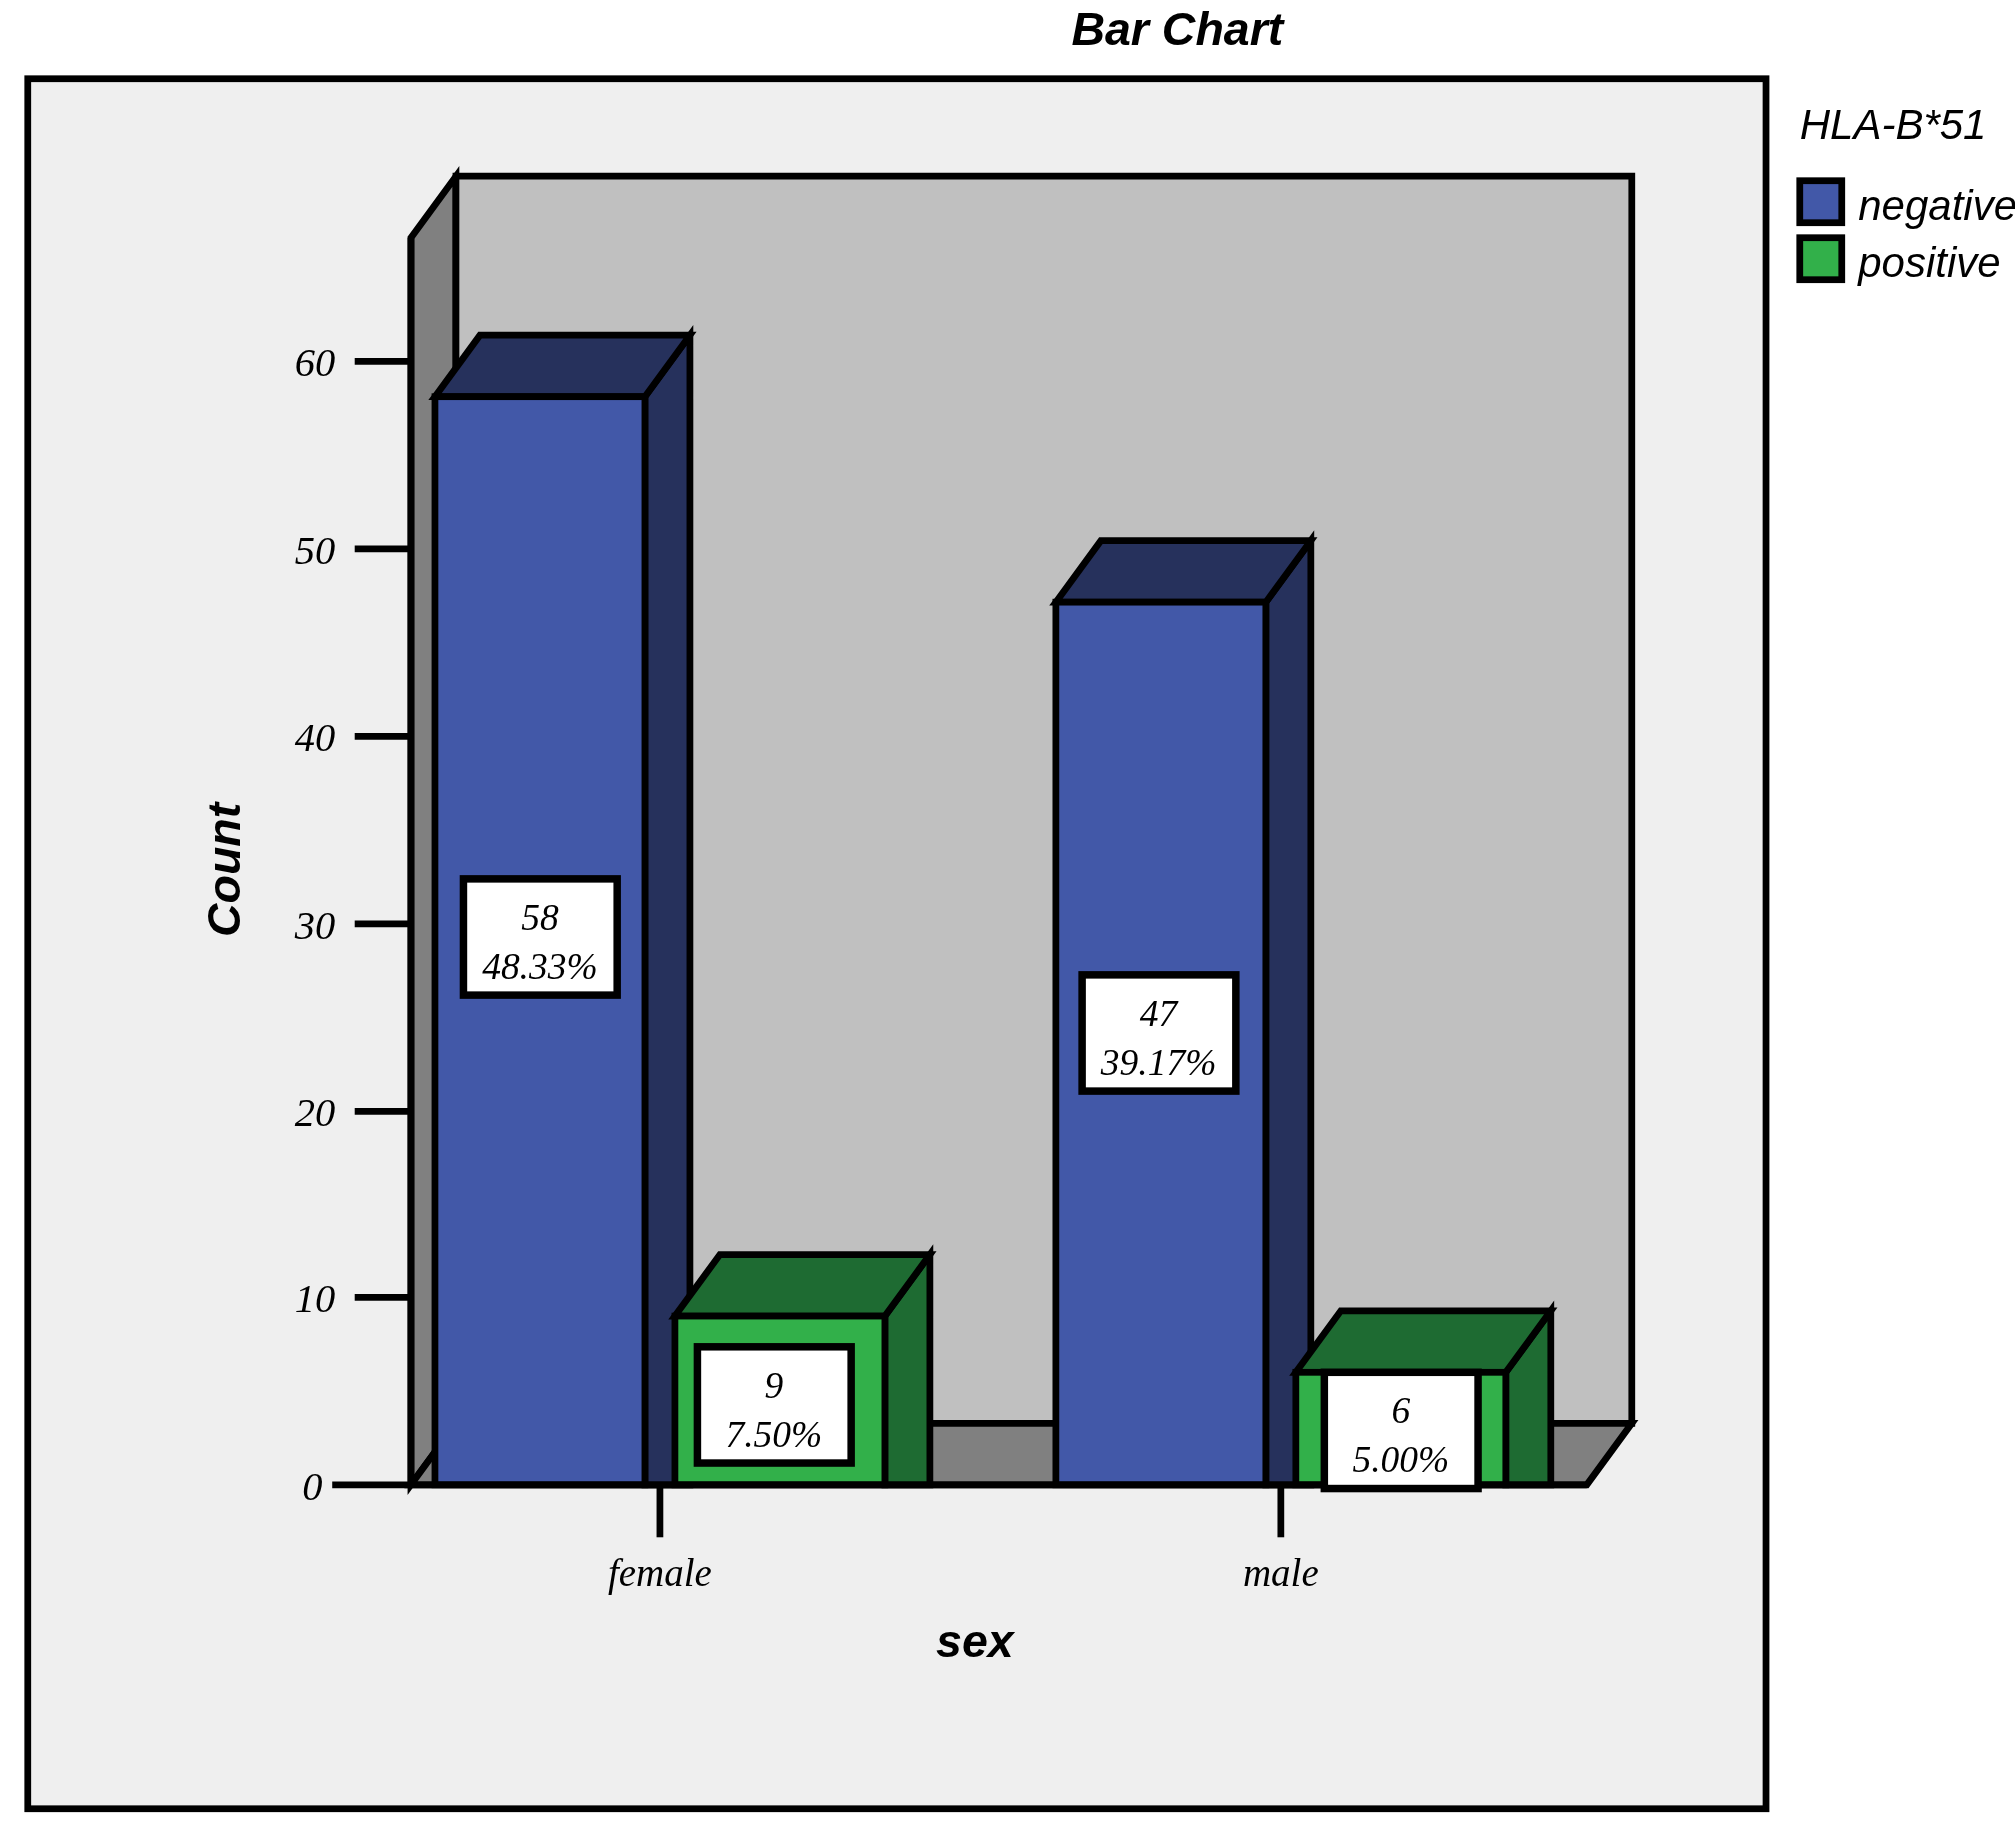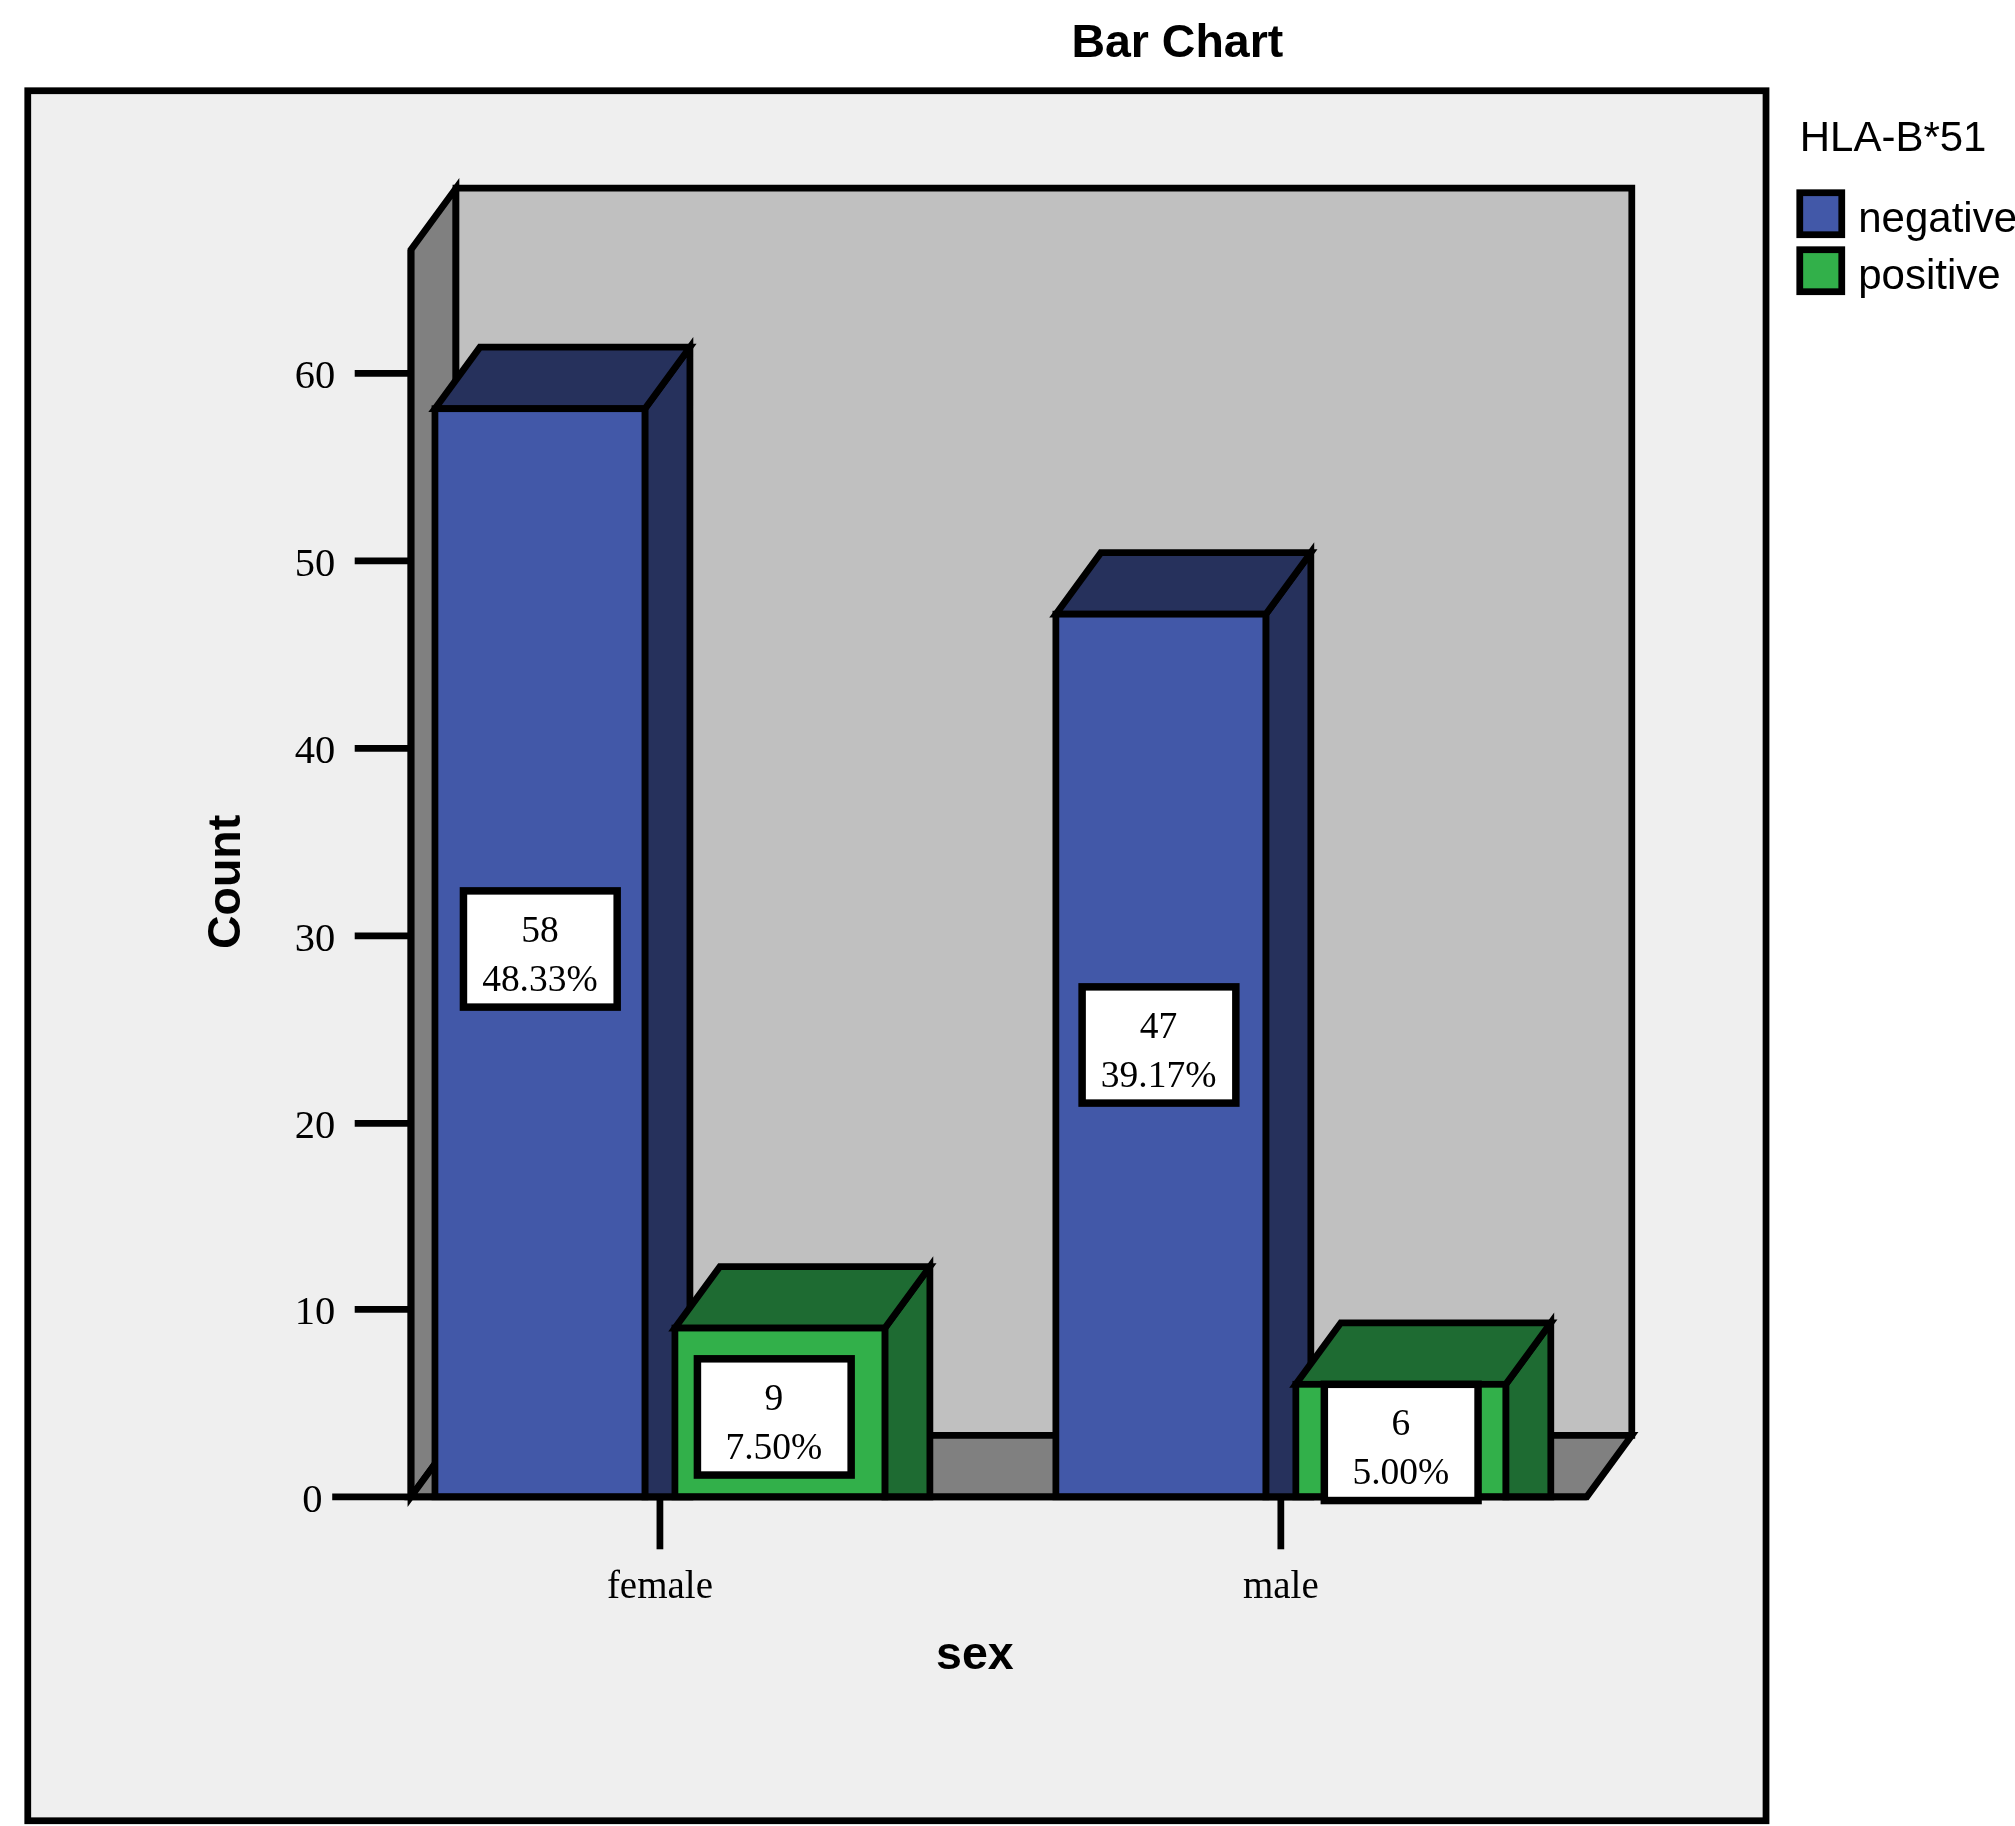--- a/index.html
+++ b/index.html
@@ -9,23 +9,24 @@
   }
   body {
     width: 2015px;
     height: 1826px;
     font-family: "Liberation Sans", sans-serif;
     position: relative;
     overflow: hidden;
   }
   #chart-root {
     position: absolute;
-    left: 0; top: 12px;
+    left: 0; top: 0;
     width: 2015px;
     height: 1564px;
+    font-style: italic;
   }
   svg#chart-svg {
     display: block;
     width: 2015px;
     height: 1826px;
   }
   .axis-num {
     font-family: "Liberation Serif", serif;
     font-size: 54px;
     fill: #000;

